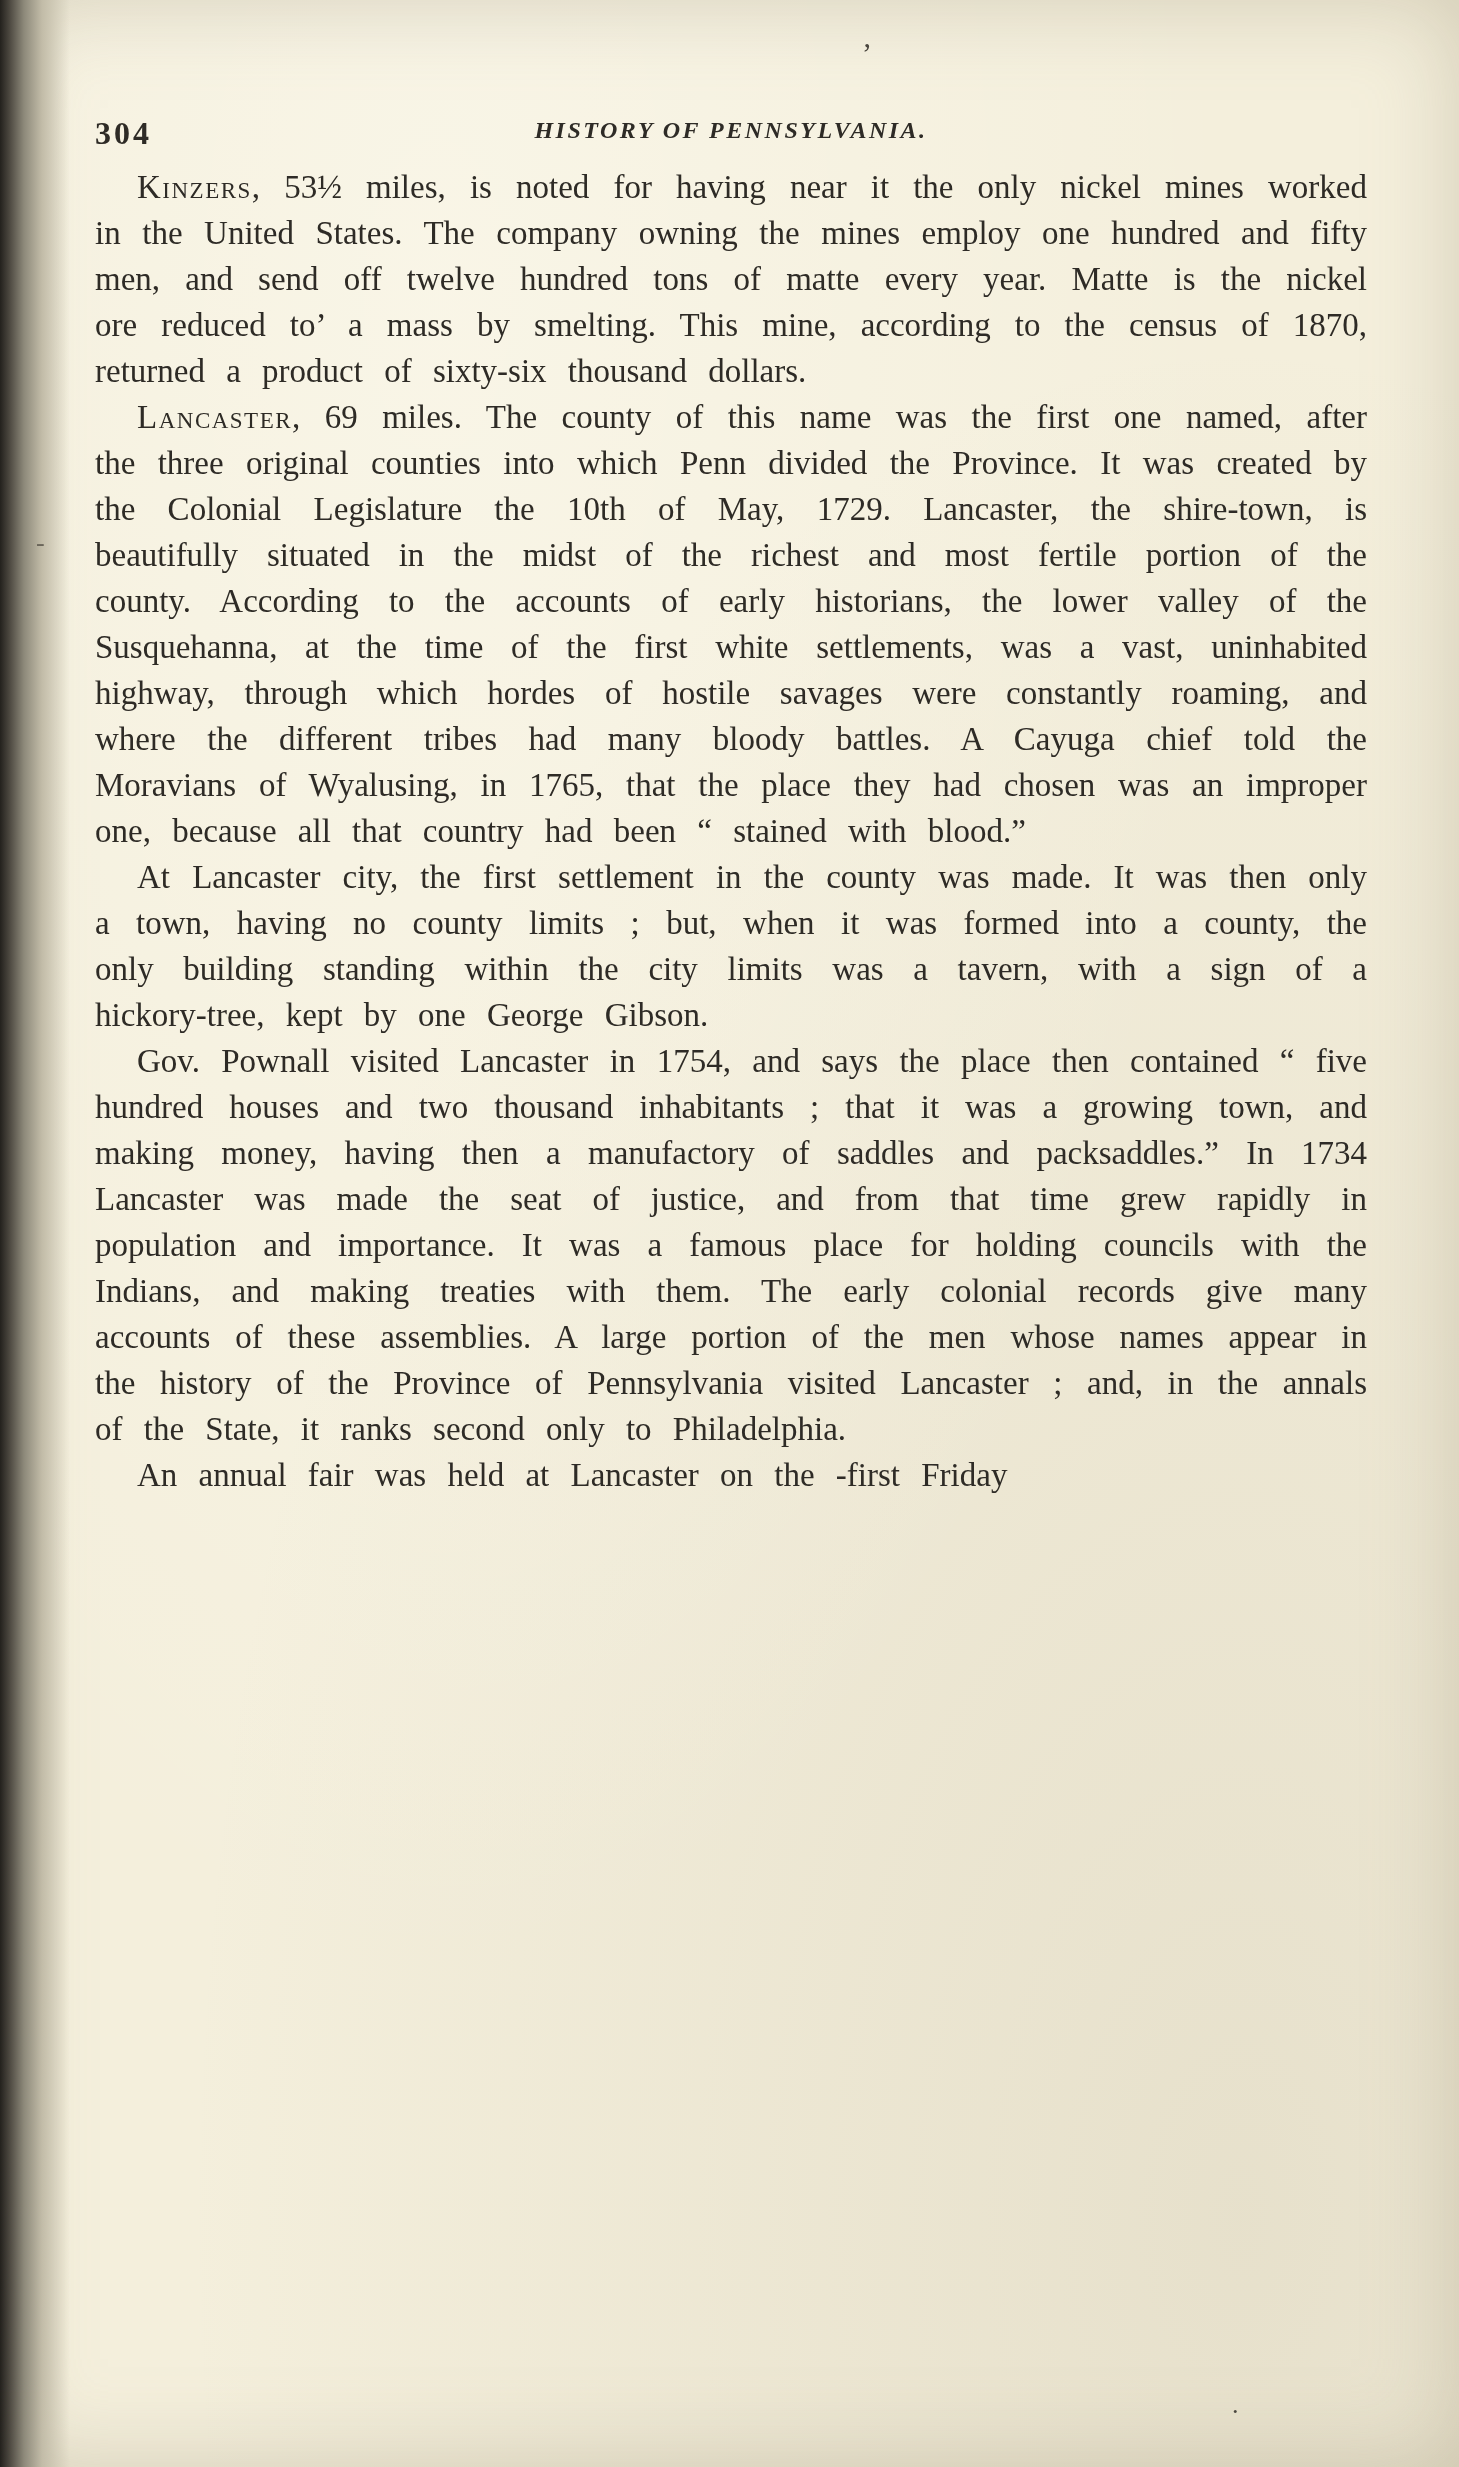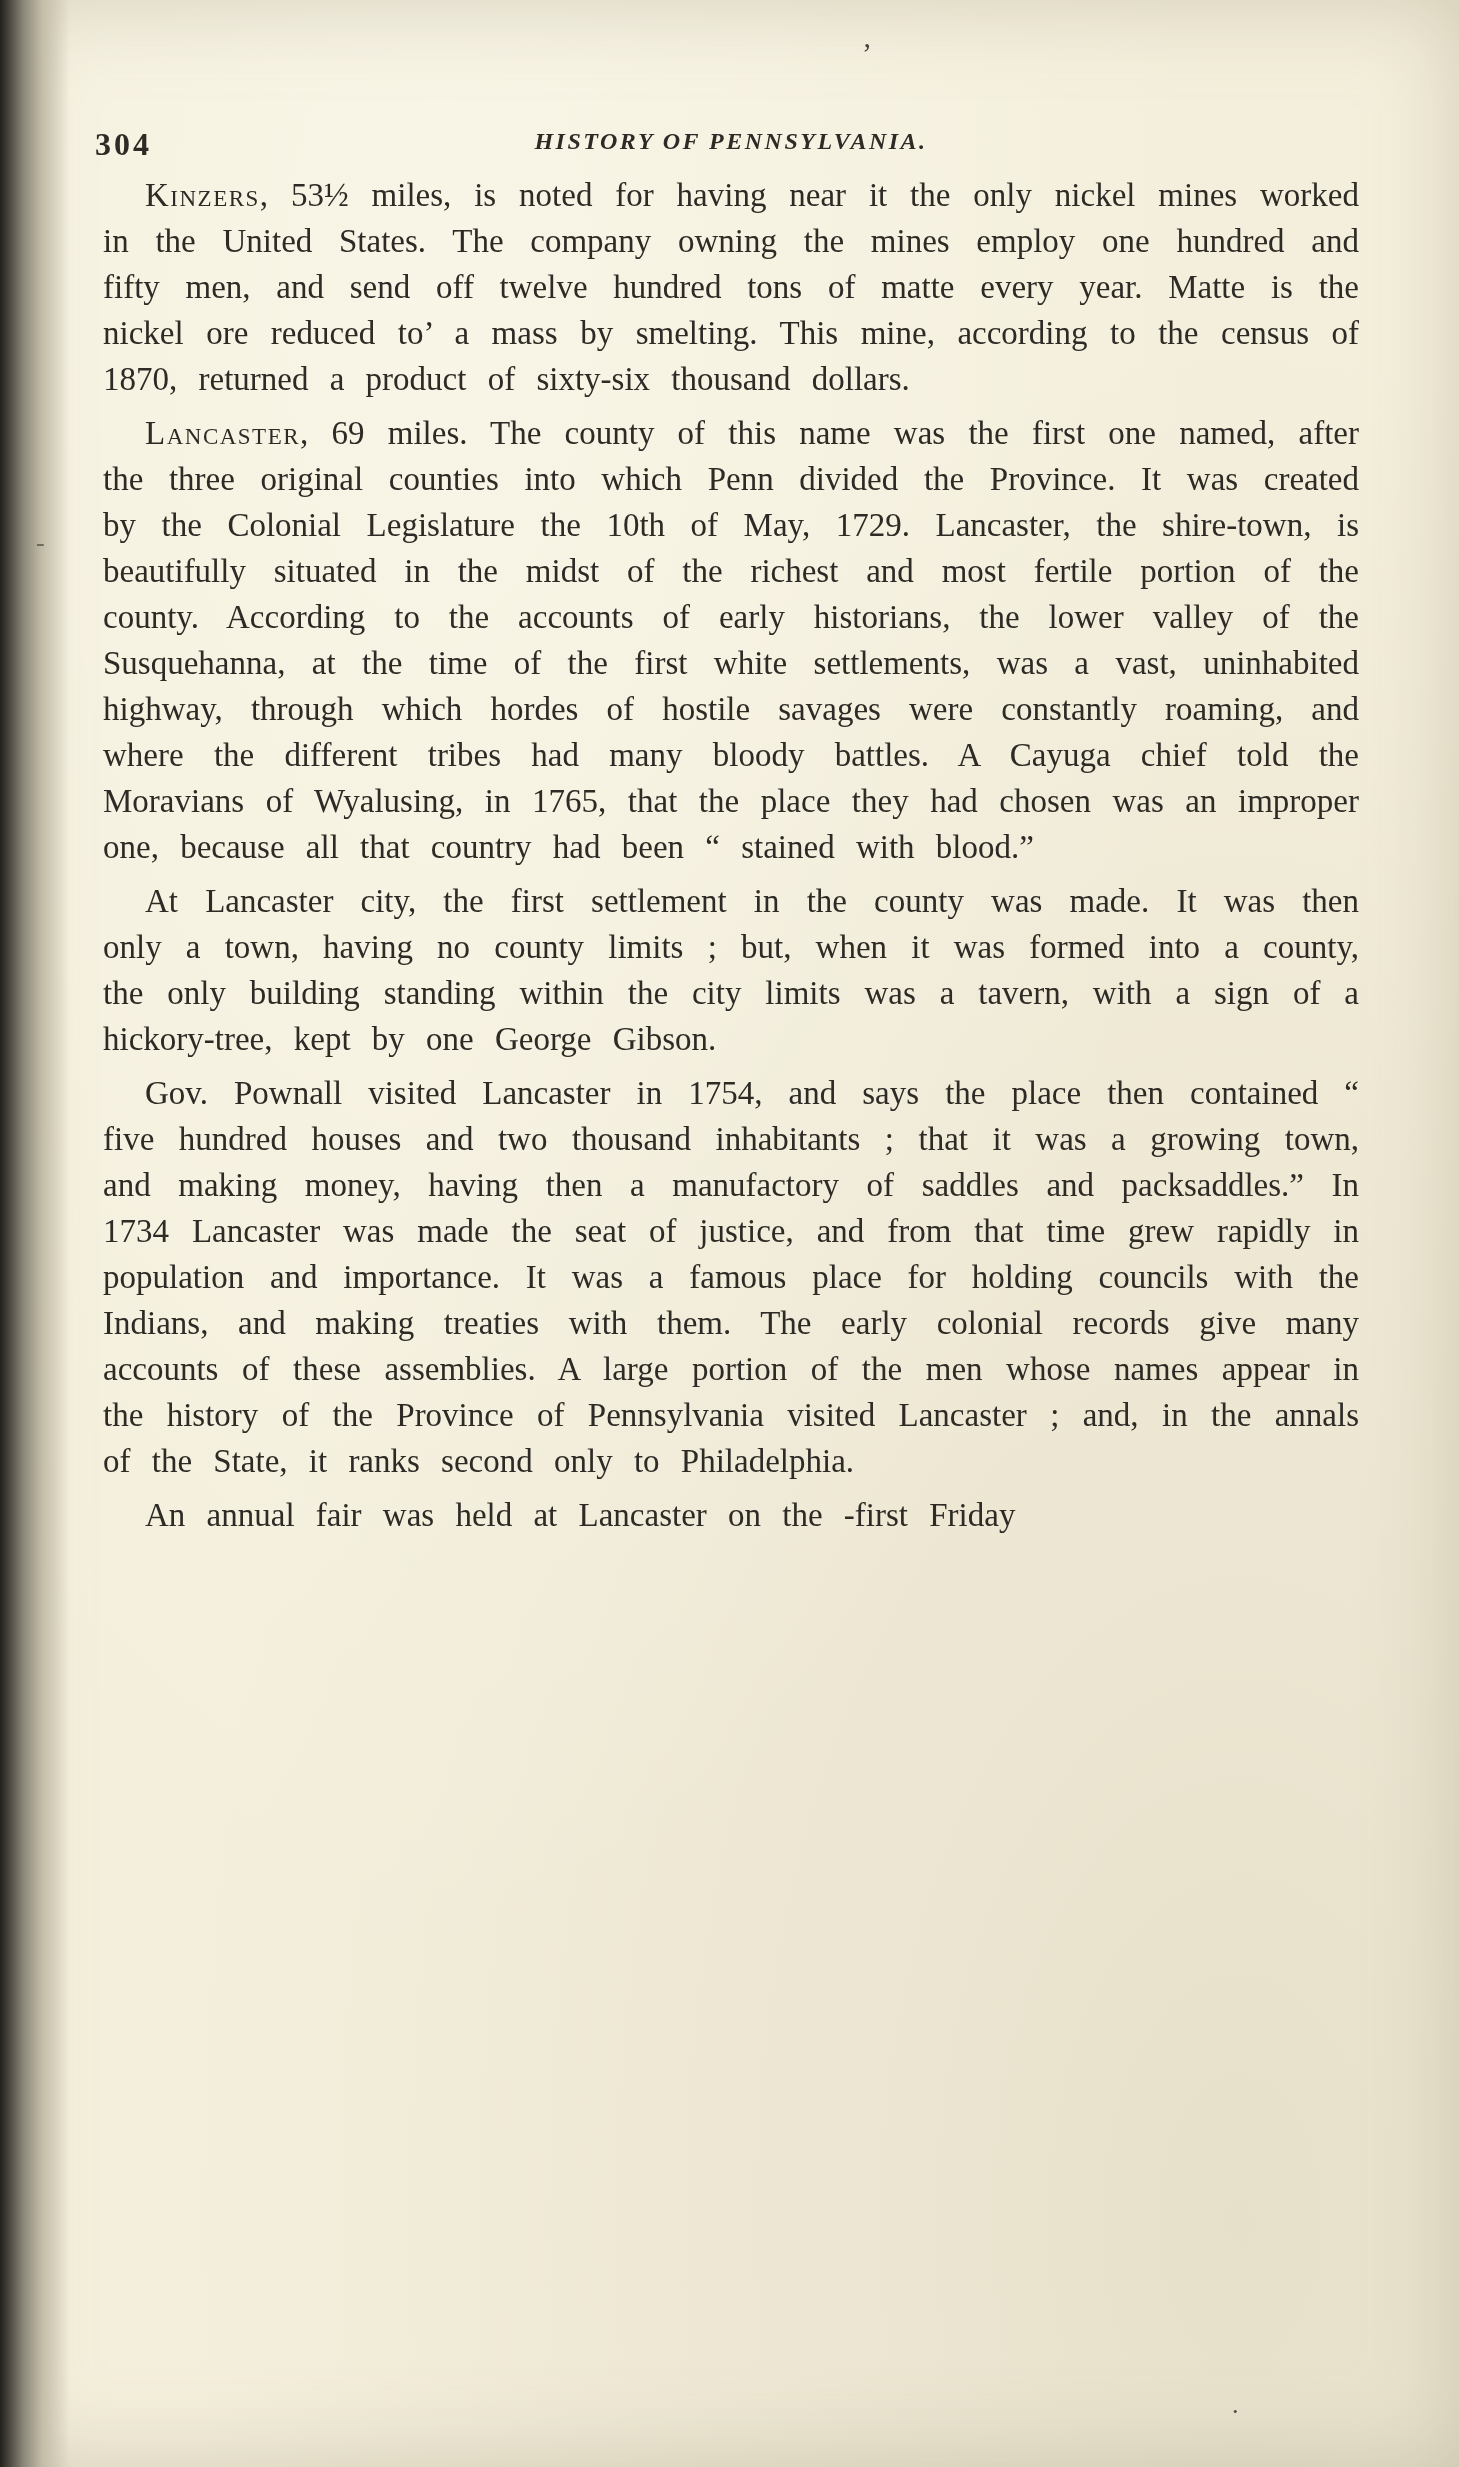--- a/index.html
+++ b/index.html
@@ -28,21 +28,21 @@
       #23211d 0px,
       #4a463e 9px,
       #8d897a 24px,
       #c2bca8 42px,
       rgba(244,239,220,0) 70px);
     pointer-events: none;
   }
   .header-row {
     position: absolute;
     left: 95px;
-    top: 126px;
+    top: 115px;
     width: 1272px;
     height: 46px;
   }
   .page-number {
     position: absolute;
     left: 0;
     top: 0;
     font-size: 32px;
     font-weight: 600;
     letter-spacing: 3px;
@@ -62,21 +62,21 @@
     position: absolute;
     left: 95px;
     top: 164px;
     width: 1272px;
     font-size: 33px;
     line-height: 46px;
     word-spacing: 13px;
     text-align: justify;
   }
   .para {
-    margin: 8px;
+    margin: 0;
     text-indent: 42px;
   }
   .lead {
     font-variant: small-caps;
     letter-spacing: 1.5px;
   }
   .artifact {
     position: absolute;
     font-size: 30px;
     color: #4a463e;

